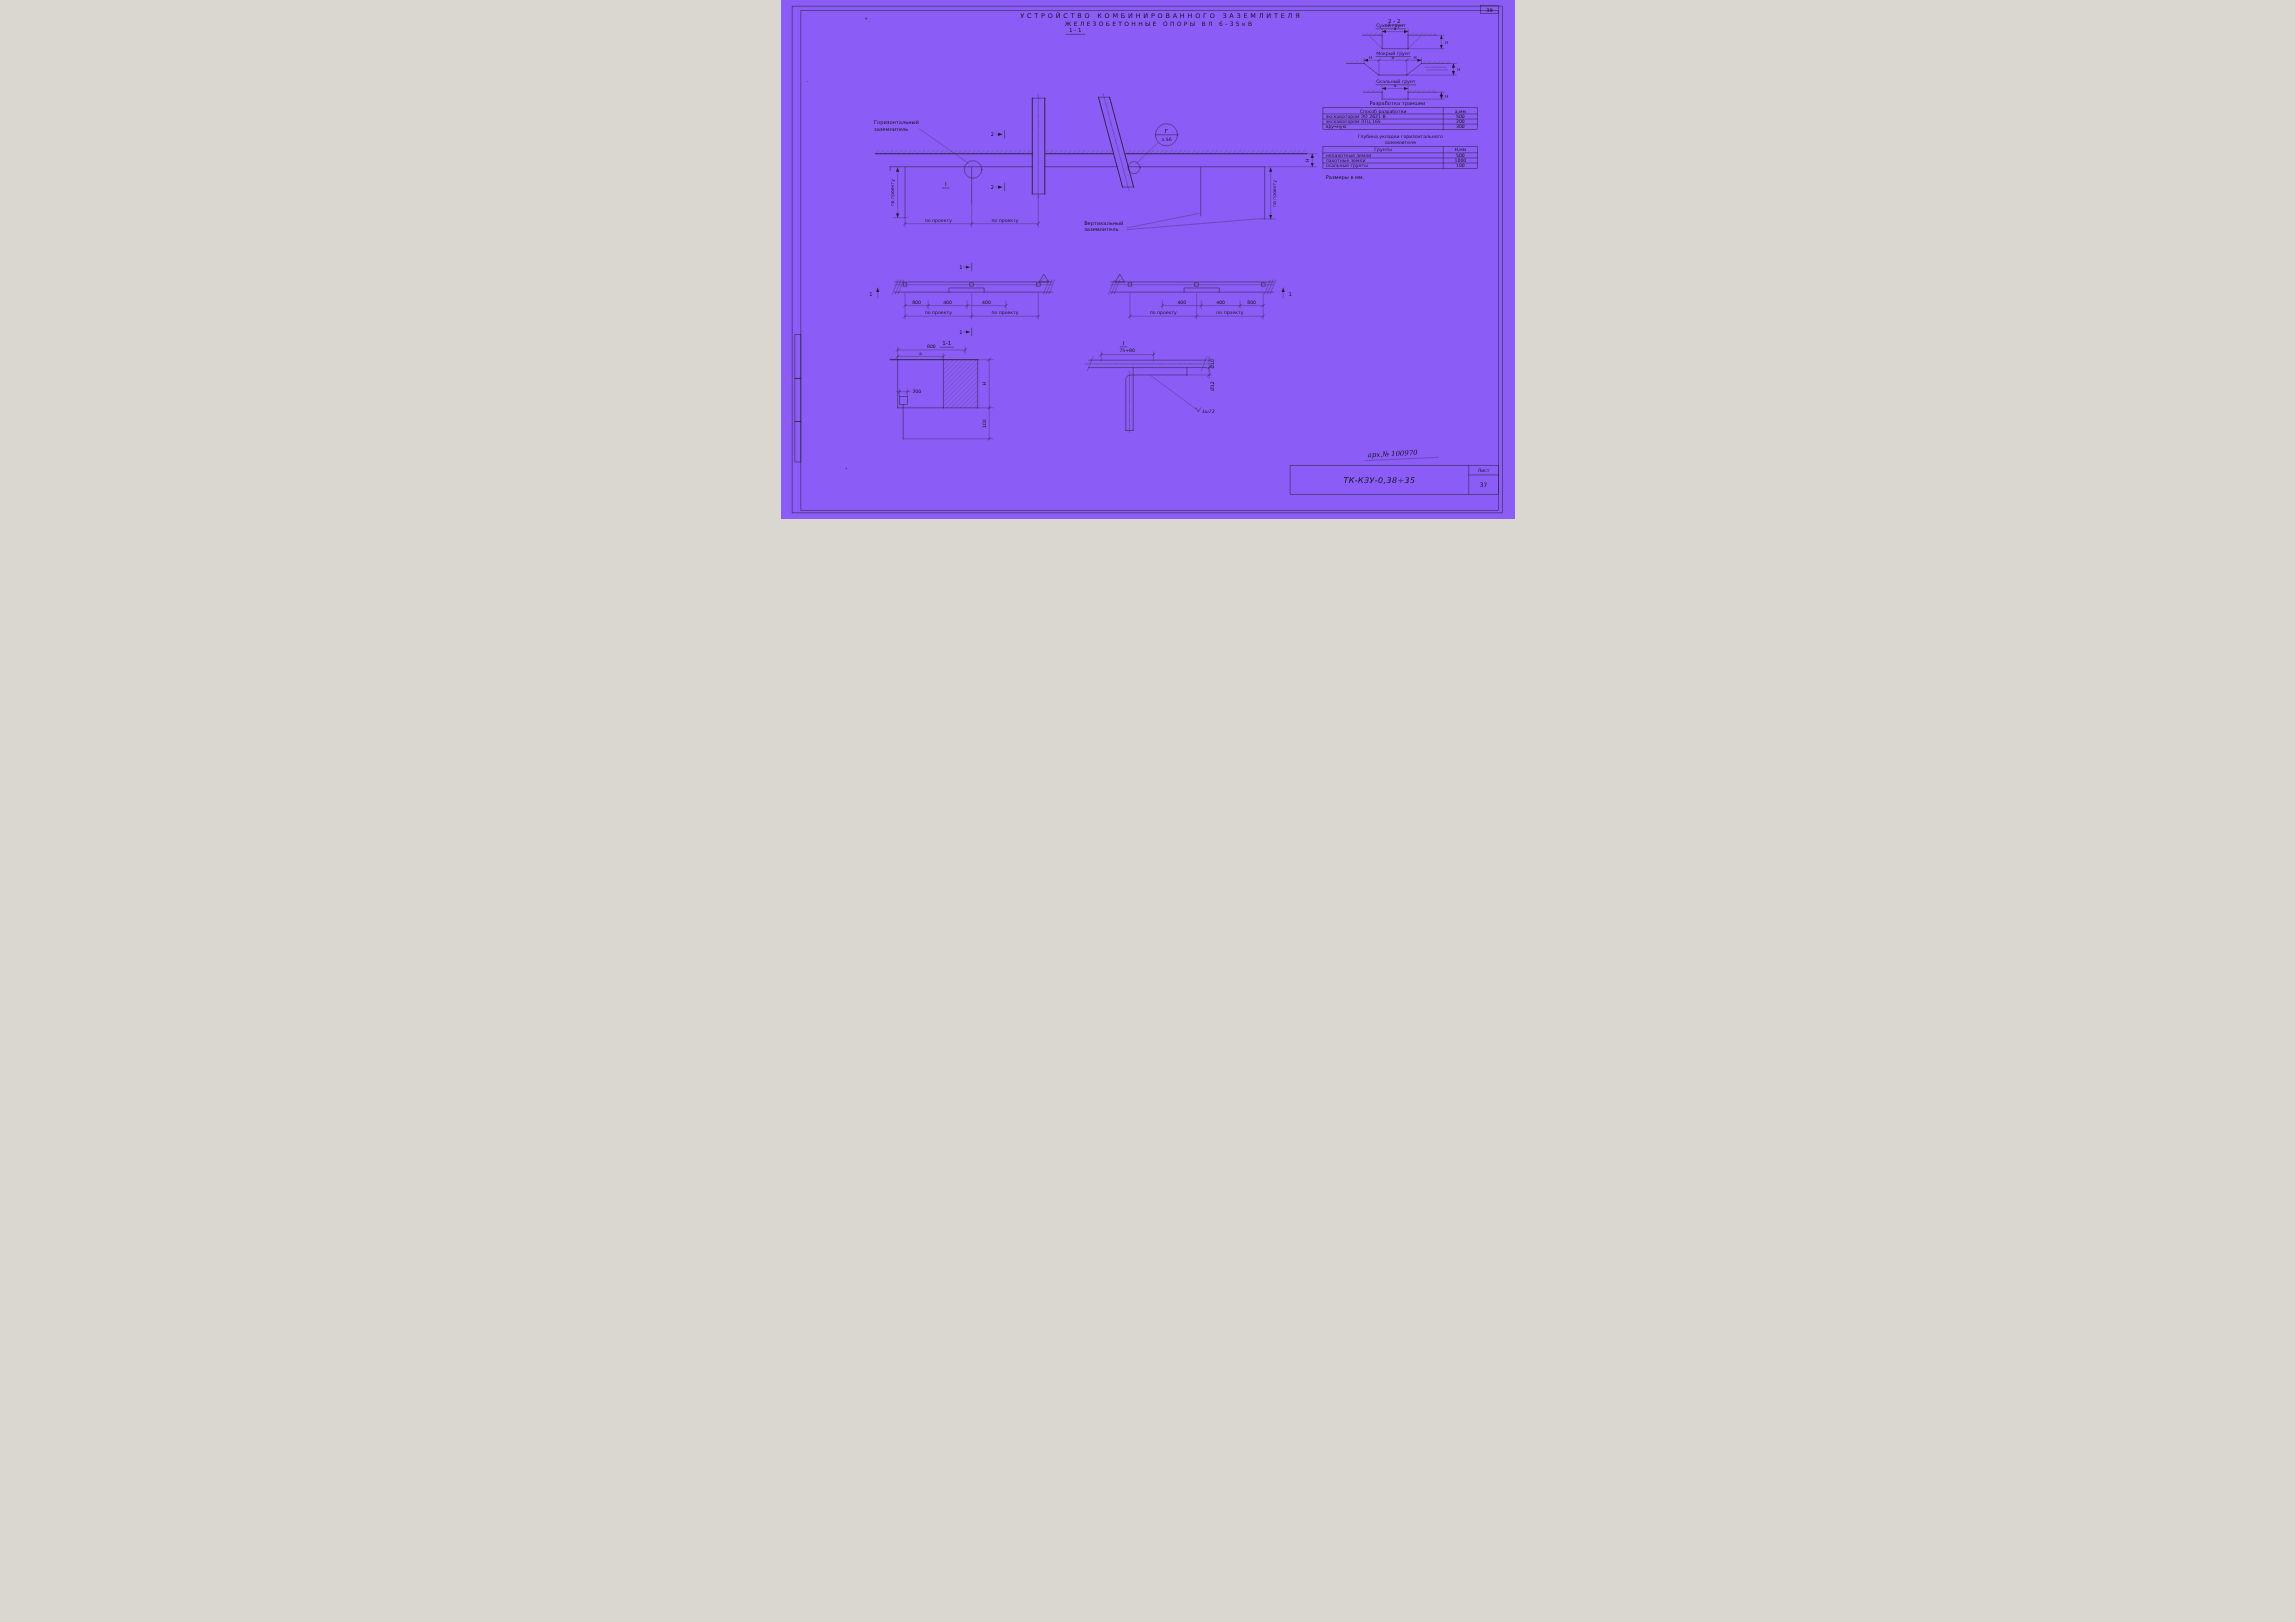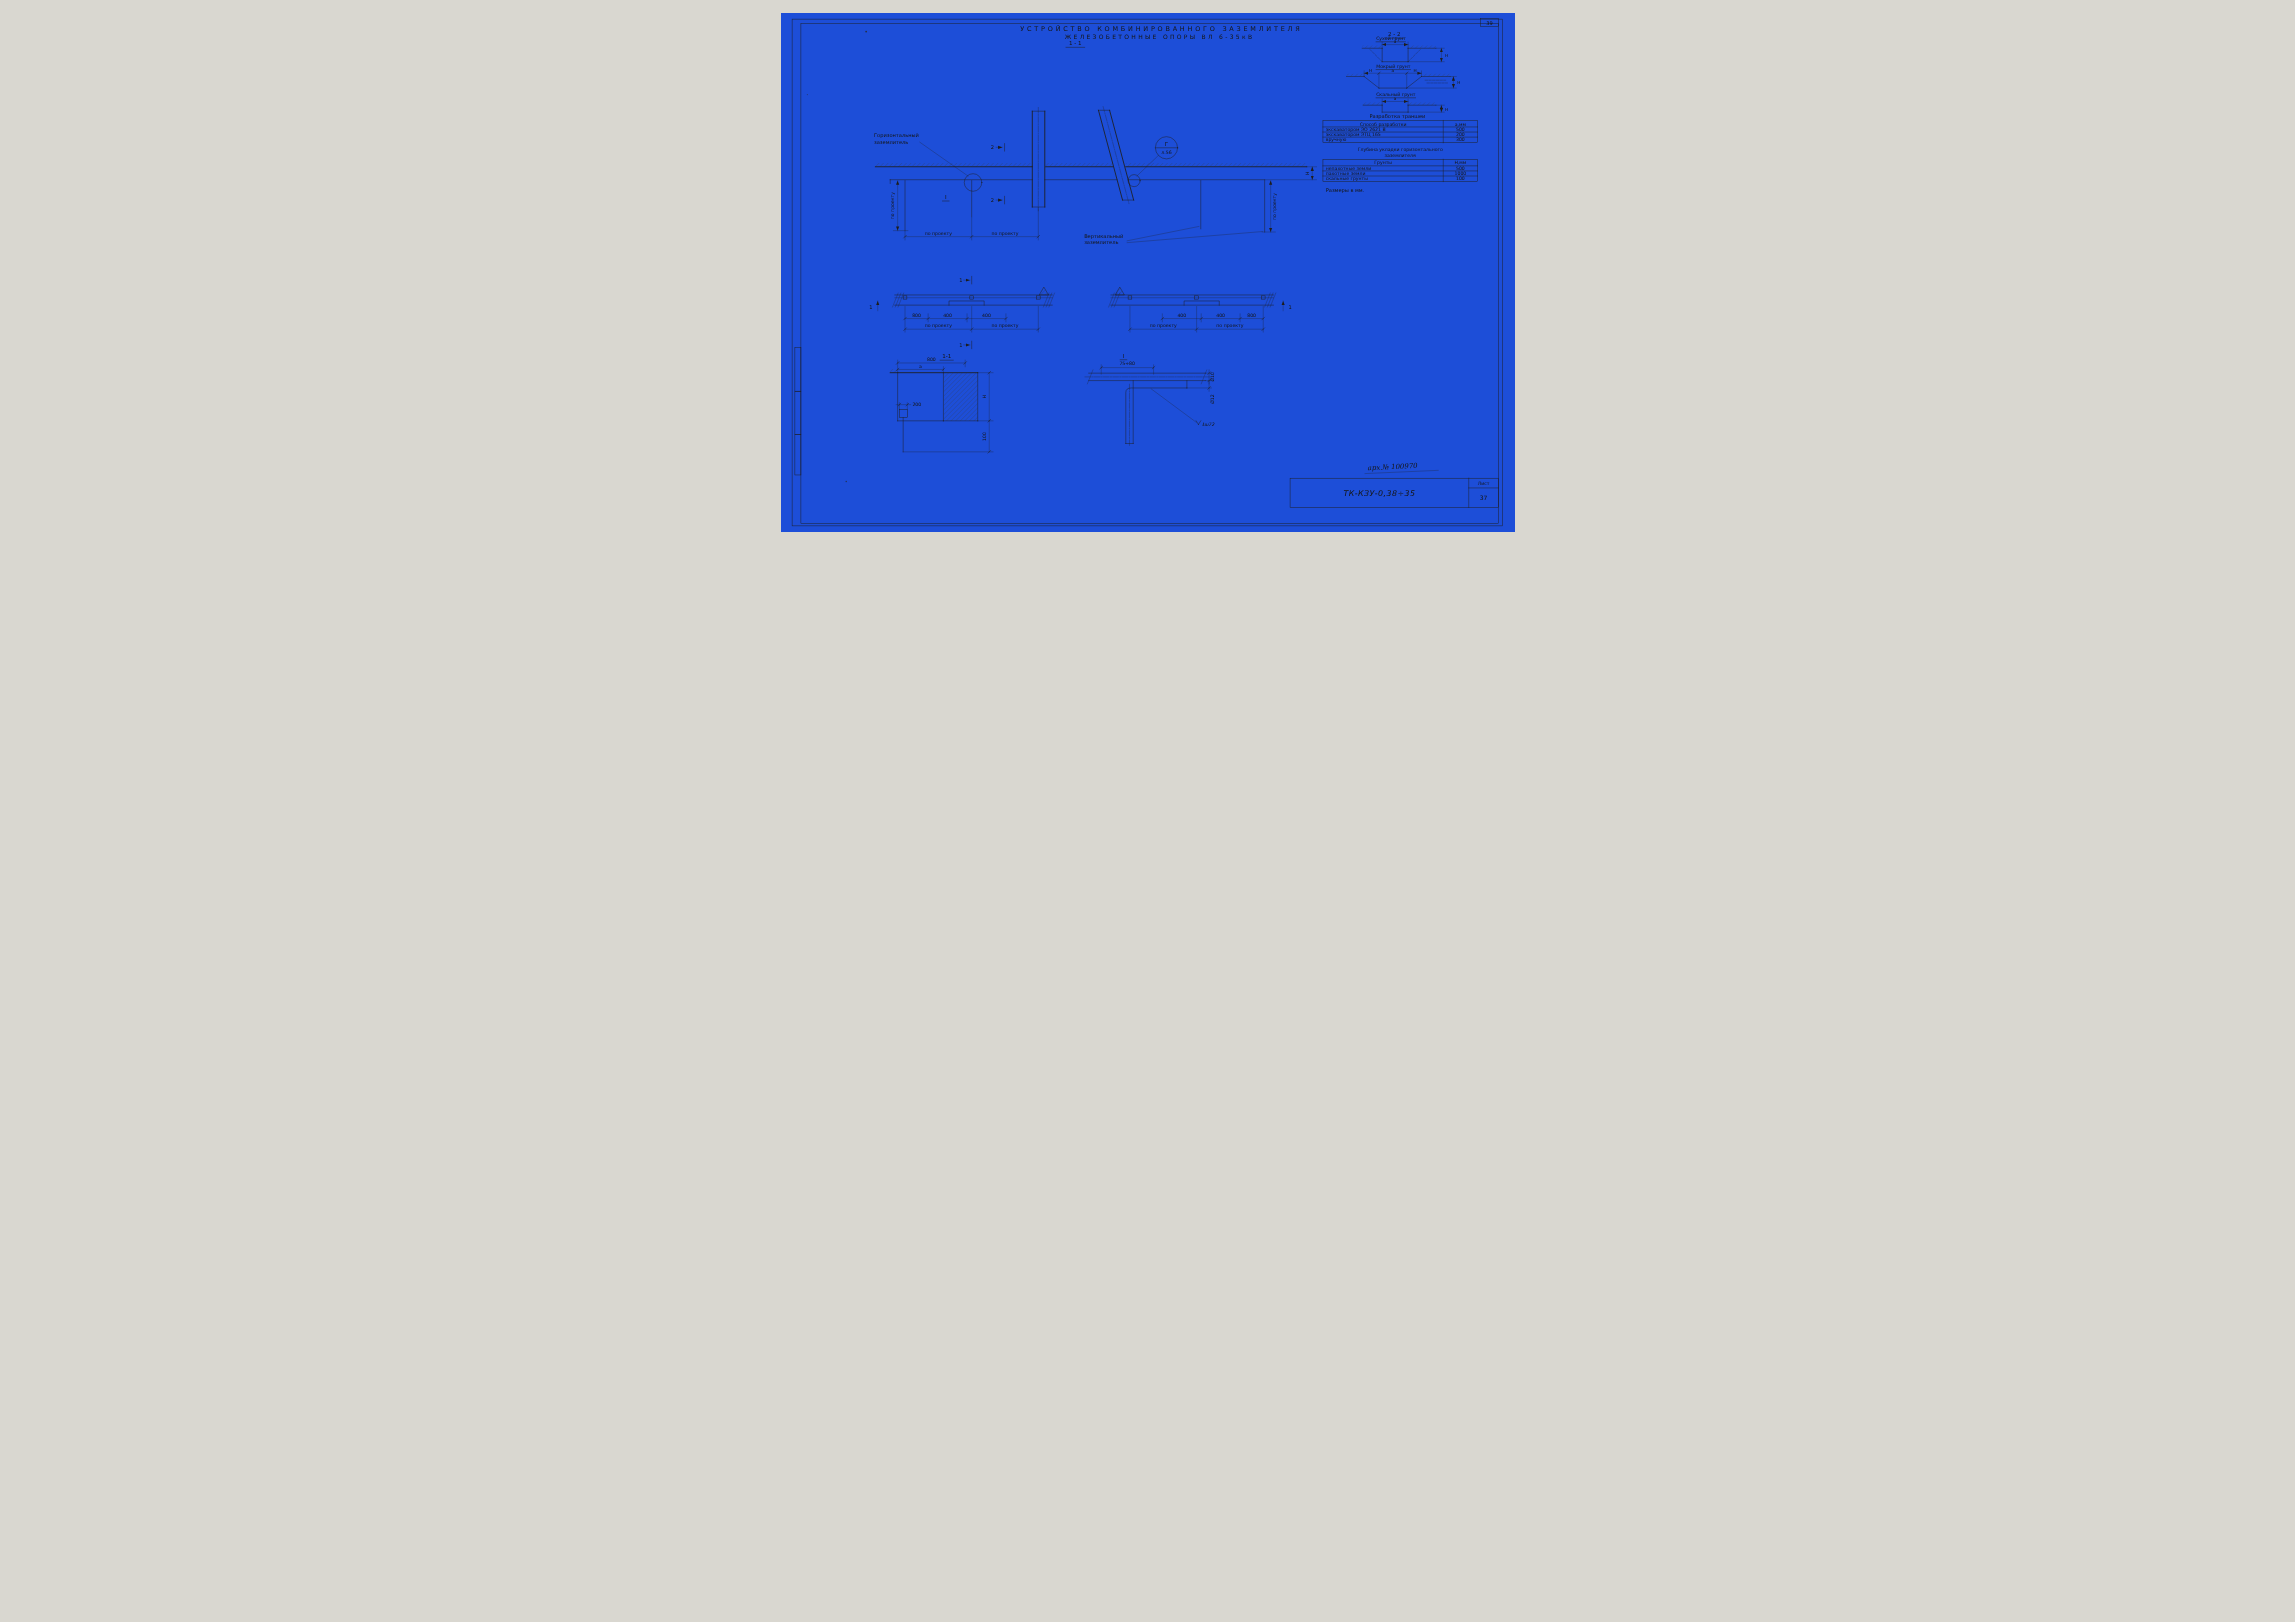--- a/index.html
+++ b/index.html
@@ -1,16 +1,16 @@
 <!DOCTYPE html>
 <html style="font-size:7.4px"><head>
 <meta charset="utf-8">
 <style>
   html,body{margin:0;padding:0;background:#d9d7d0;}
-  .sheet{position:relative;width:734px;height:519px;background:#1d4ed8;margin:13px auto;
+  .sheet{position:relative;width:734px;height:519px;background:#8b5cf6;margin:0 auto;
          font-family:"DejaVu Sans",sans-serif;}
   svg{position:absolute;left:0;top:0;}
   .ln{stroke:#1e1d1a;stroke-width:1;fill:none;stroke-linecap:square;}
   .thk{stroke-width:1.8;}
   .thn{stroke-width:0.6;}
   .dsh{stroke-dasharray:5 3;}
   .dd{stroke-dasharray:12 3 2 3;stroke-width:0.6;}
   text{fill:#161512;font-family:"DejaVu Sans",sans-serif;}
   .t9{font-size:9px;}.t10{font-size:10px;}.t11{font-size:11px;}.t12{font-size:12px;}.t13{font-size:13px;}
   .mid{text-anchor:middle;}

